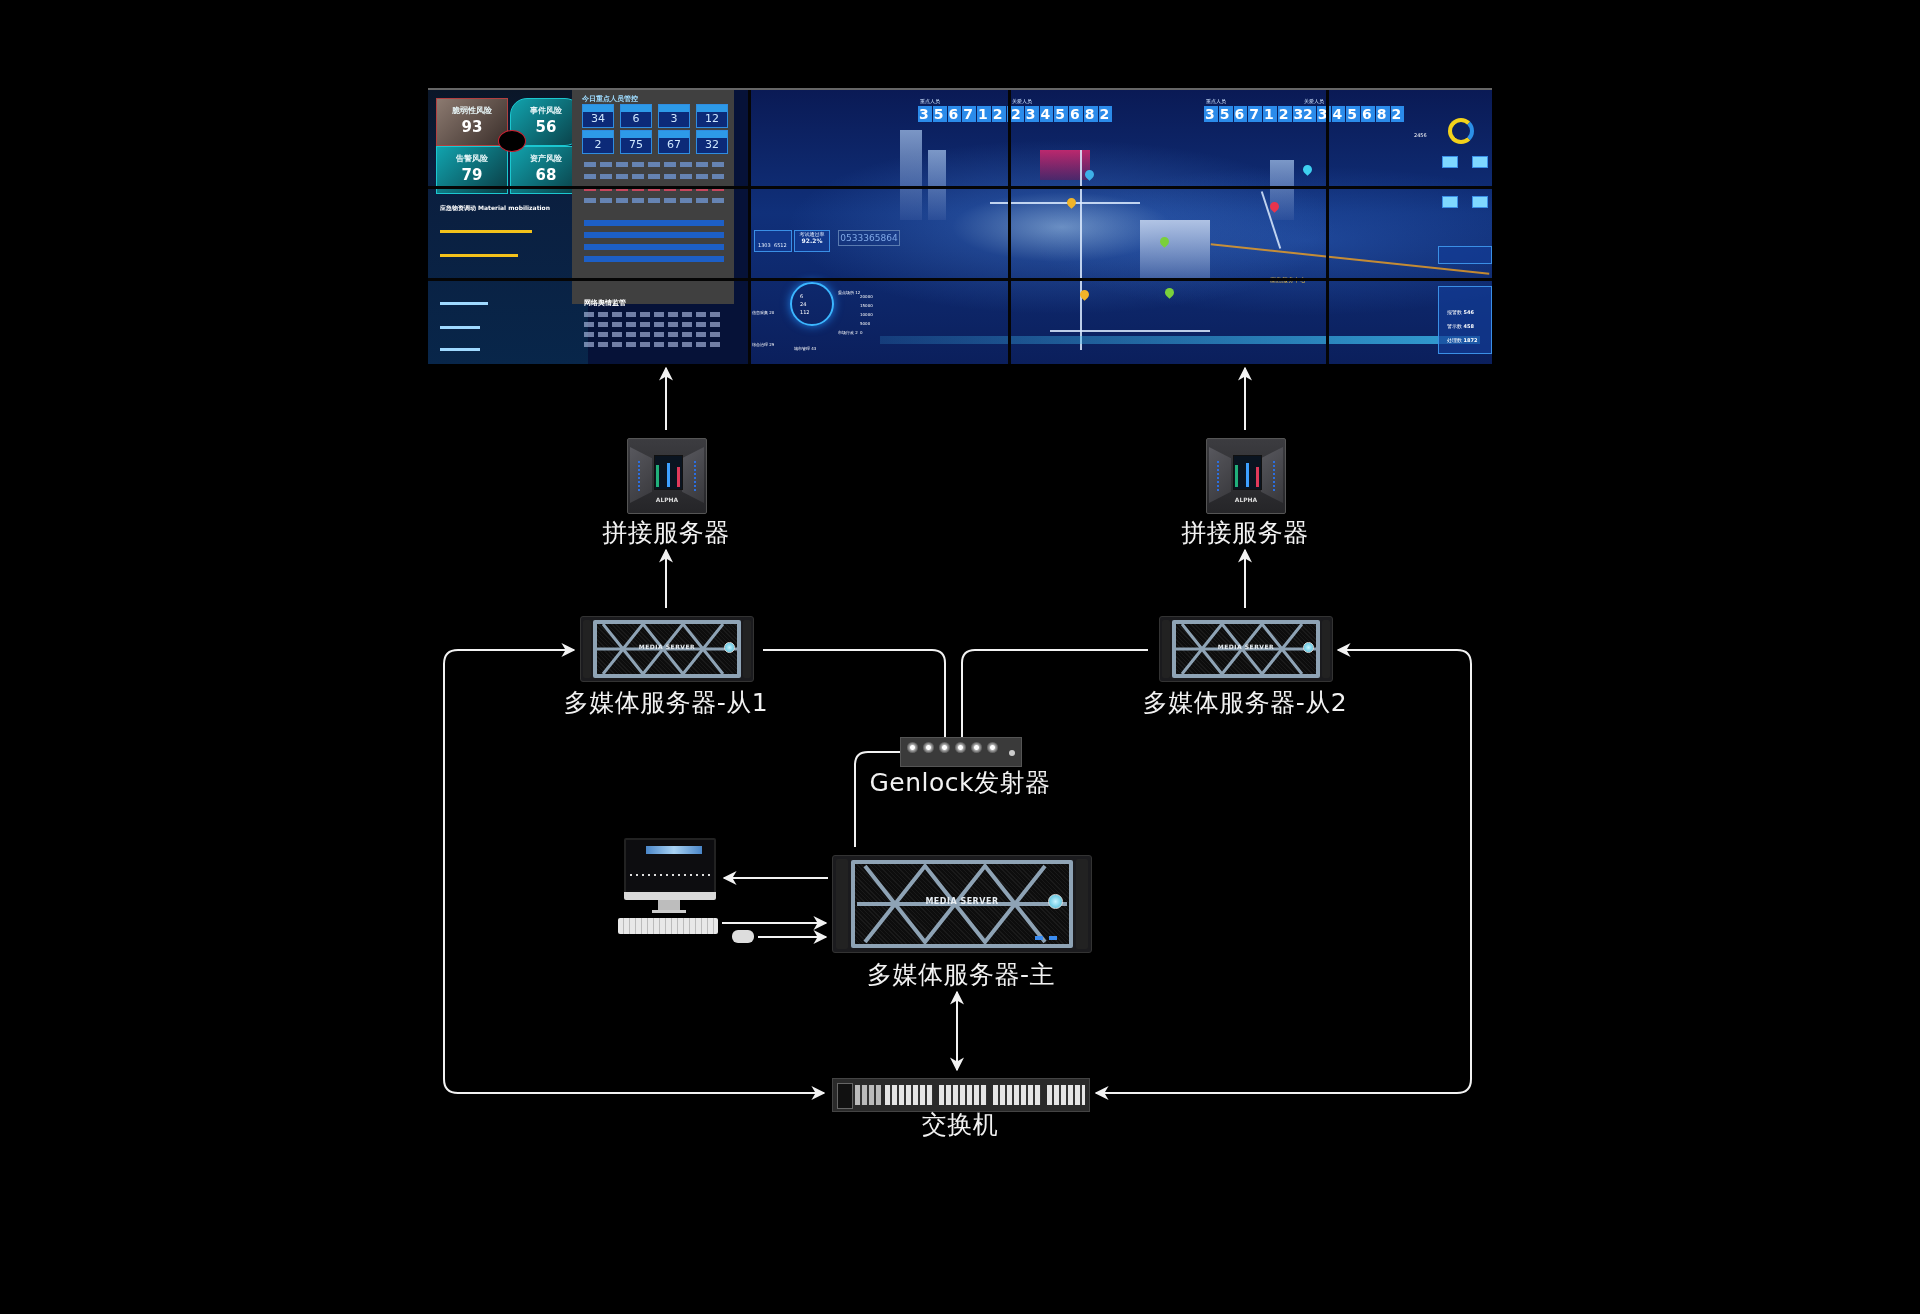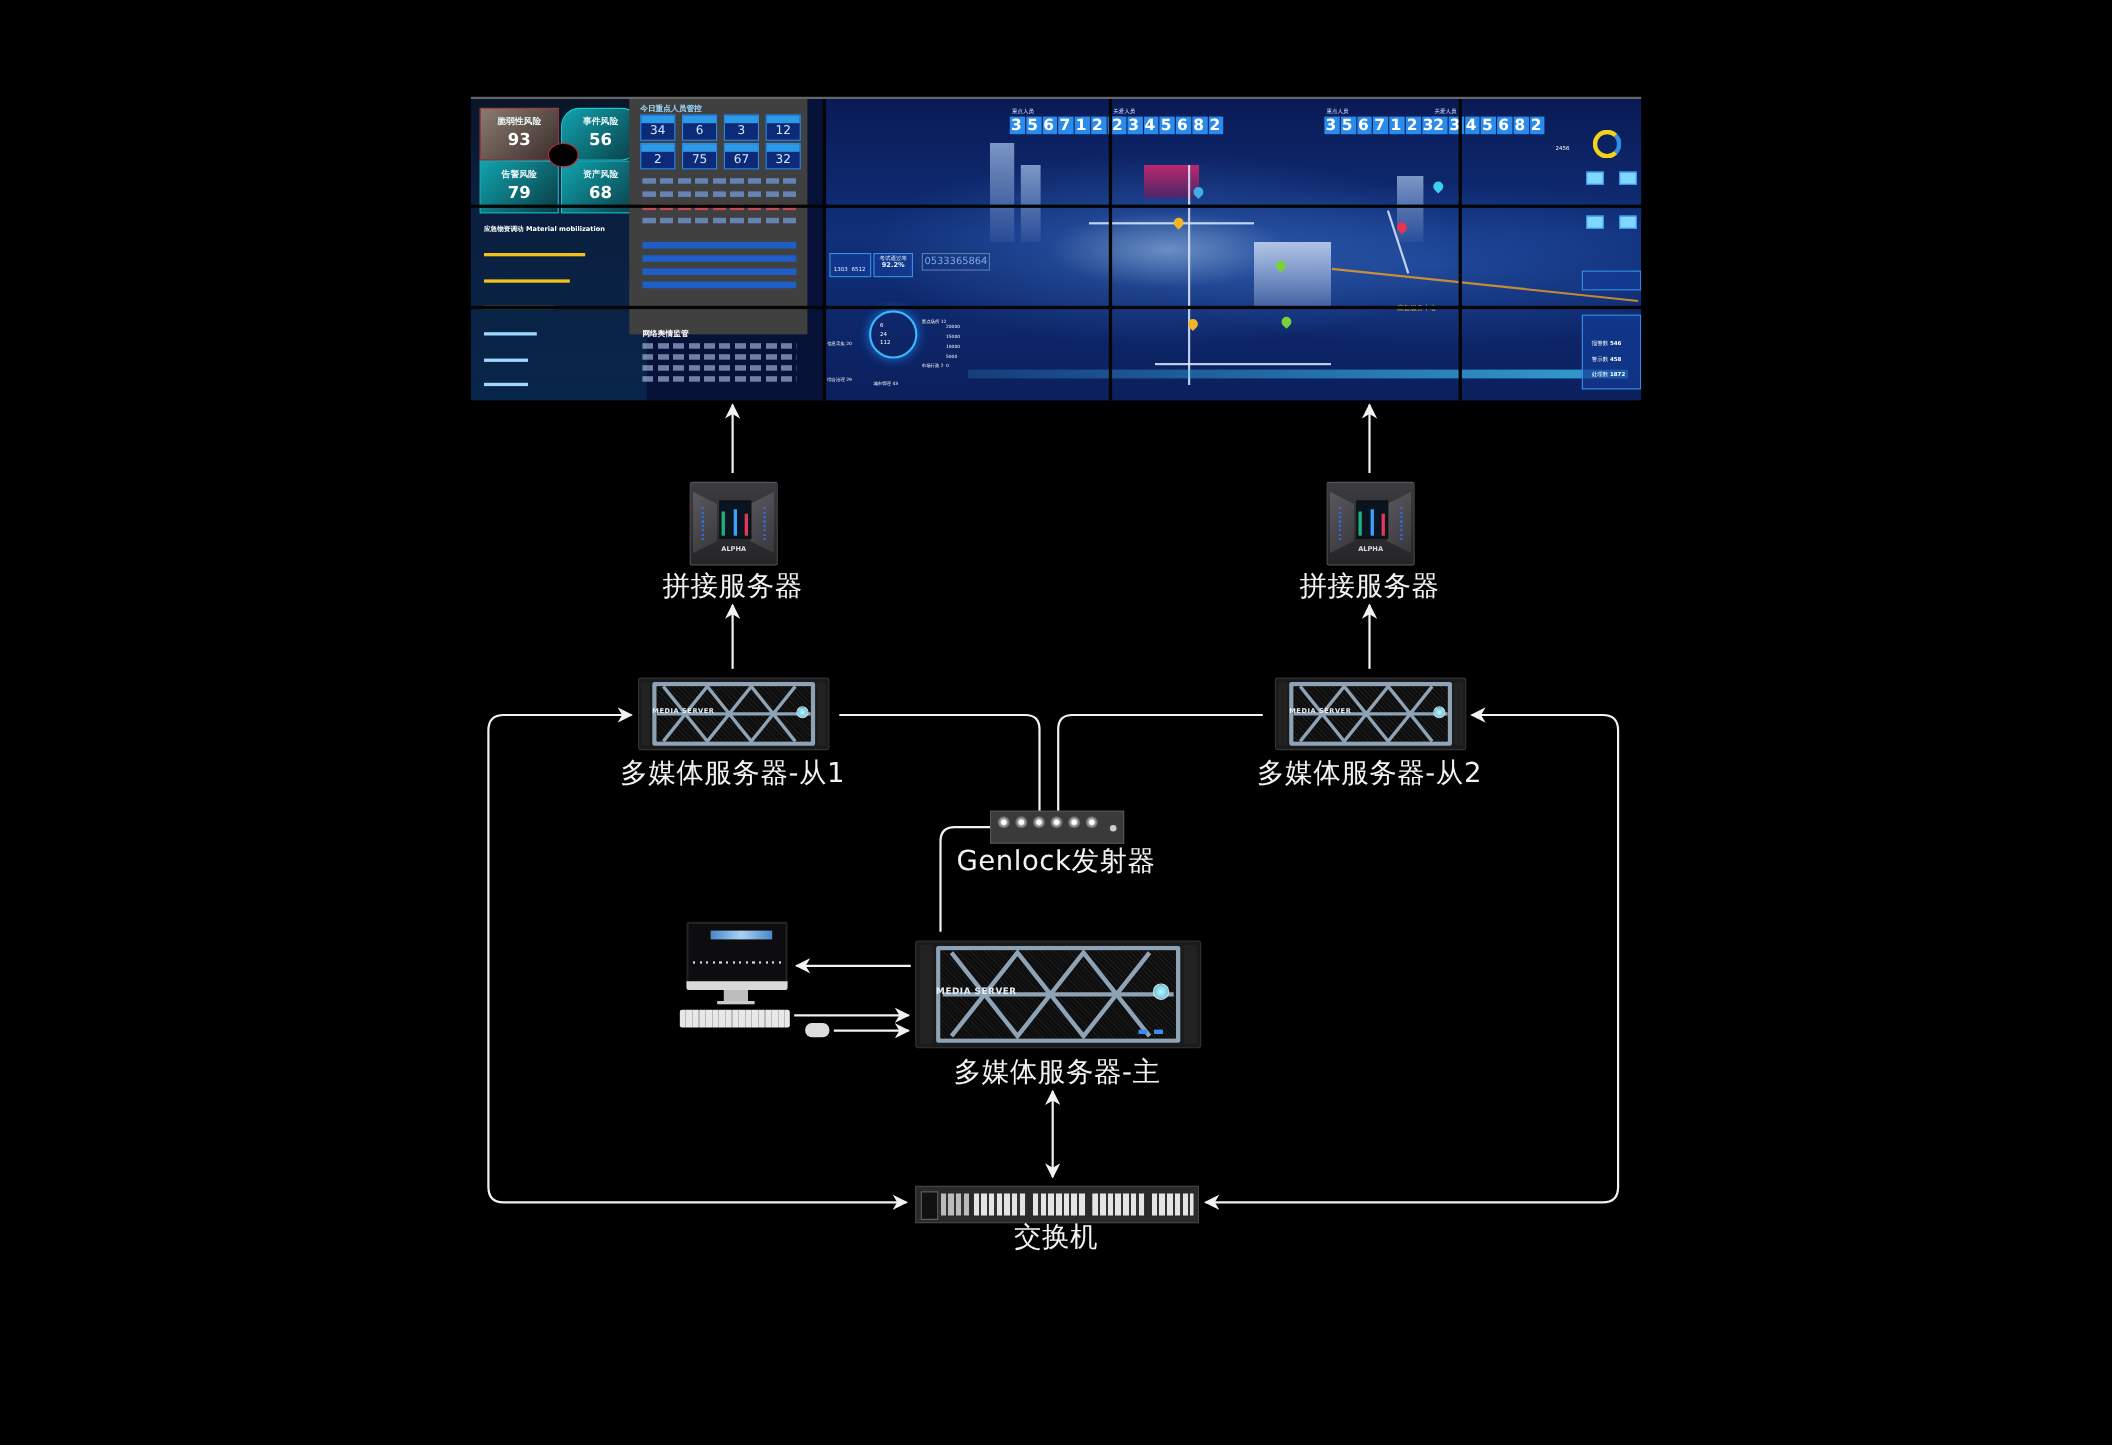--- a/index.html
+++ b/index.html
@@ -44,21 +44,21 @@
   .splicer .wing { position: absolute; top: 8px; width: 22px; height: 56px; background: linear-gradient(135deg, #58585e, #38383c); }
   .splicer .scr { position: absolute; left: 26px; top: 16px; width: 27px; height: 33px; background: #0a1420; border: 1px solid #111; }
   .splicer .scr i { position: absolute; bottom: 2px; width: 3px; }
   .splicer .dots { position: absolute; top: 22px; width: 2px; height: 30px; background: repeating-linear-gradient(180deg, #2c6fe0 0 2px, transparent 2px 4px); }
   .splicer .brand { position: absolute; left: 0; right: 0; bottom: 10px; text-align: center; font-size: 6px; color: #ddd; font-weight: bold; }
 
   .server { position: absolute; background: #1b1b1e; border-radius: 3px; border: 1px solid #333; }
   .server .face { position: absolute; background: #8ea3b5; border-radius: 2px; overflow: hidden; }
   .server .mesh { position: absolute; inset: 4px; background: #111 repeating-linear-gradient(45deg, #1a1a1a 0 1px, #0d0d0d 1px 3px); }
   .server .tri { position: absolute; inset: 0; }
-  .server .nm { position: absolute; left: 0; right: 0; font-weight: bold; color: #e8eef3; letter-spacing: 0.5px; }
+  .server .nm { position: absolute; left: 0; right: 0; text-align: center; font-weight: bold; color: #e8eef3; letter-spacing: 0.5px; }
   .server .pwr { position: absolute; border-radius: 50%; background: radial-gradient(#c8f4ff, #3fb6d6); border: 1px solid #ddd; }
   .server .ear { position: absolute; top: 3px; bottom: 3px; background: #222; border-radius: 2px; }
 
   #genlock { left: 900px; top: 737px; width: 120px; height: 28px; background: #3a3a3a; border: 1px solid #555; }
   #genlock .bnc { position: absolute; top: 4px; width: 11px; height: 11px; border-radius: 50%; background: radial-gradient(#fff 0 2px, #aaa 3px, #666 5px); }
 
   #switch { left: 832px; top: 1078px; width: 256px; height: 32px; background: #2a2a2a; border: 1px solid #444; }
   #switch .port-block { position: absolute; top: 6px; height: 20px; background: repeating-linear-gradient(90deg, #e5e5e5 0 5px, #333 5px 7px); }
   #switch .console { position: absolute; left: 4px; top: 4px; width: 14px; height: 24px; background: #111; border: 1px solid #666; }
 

